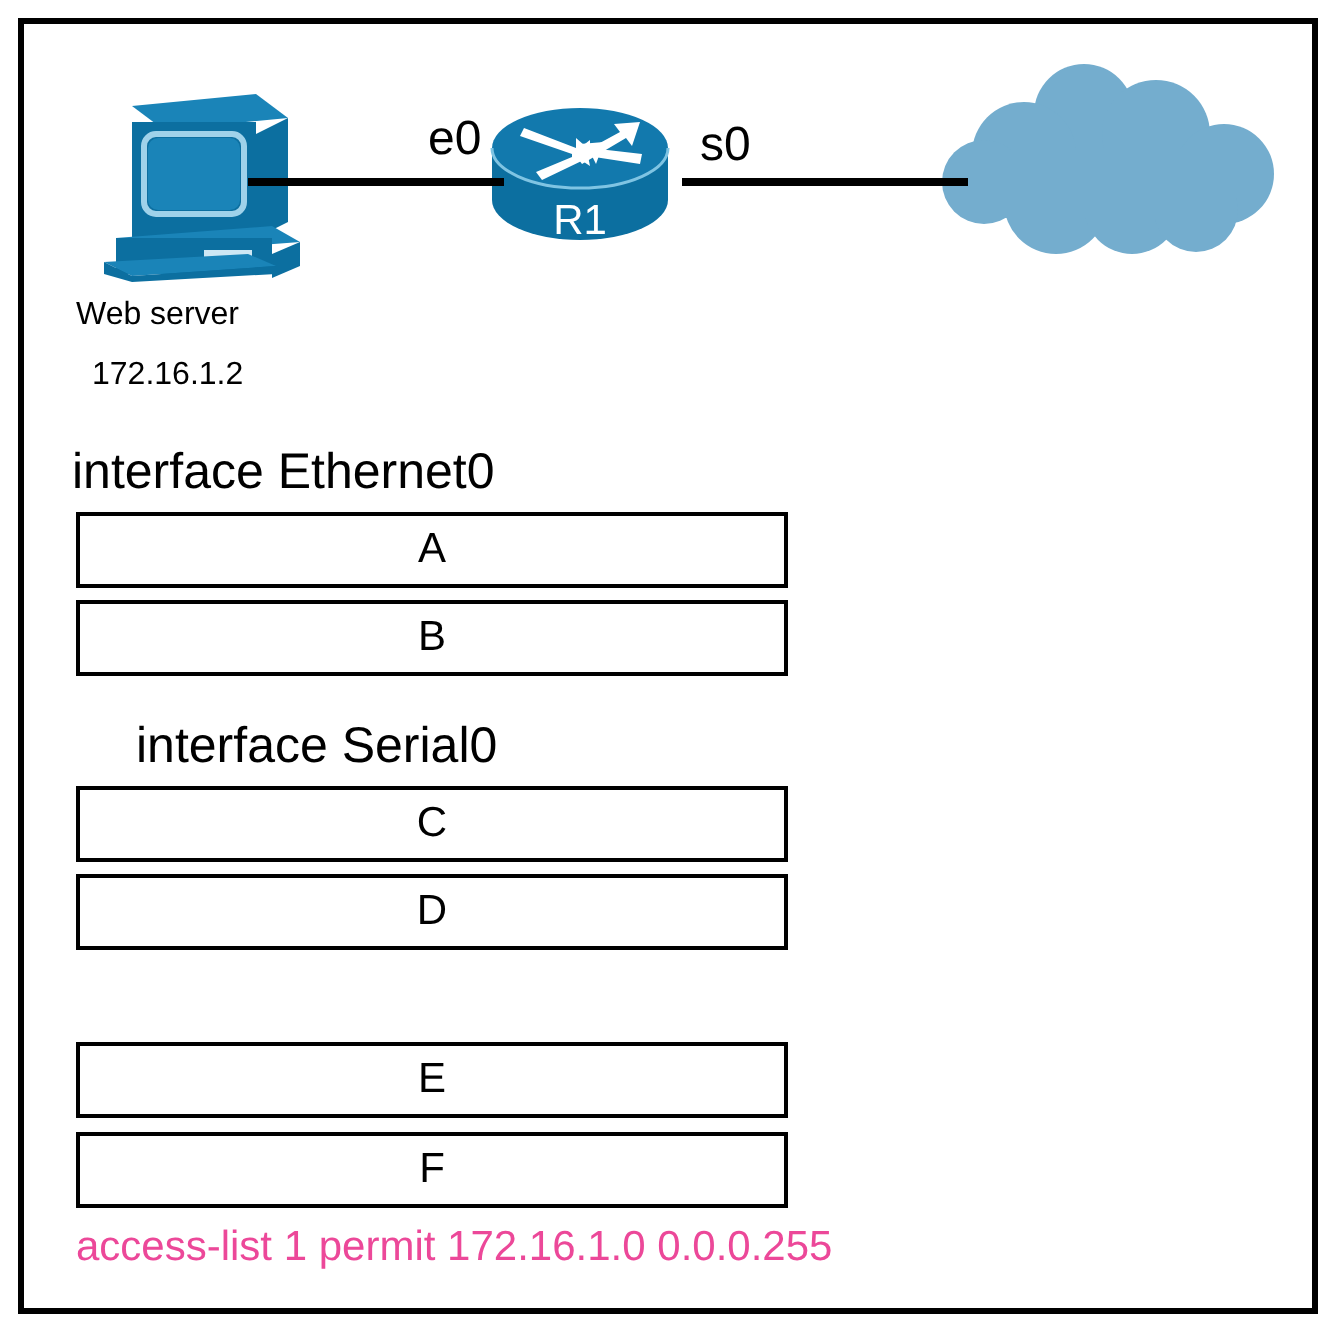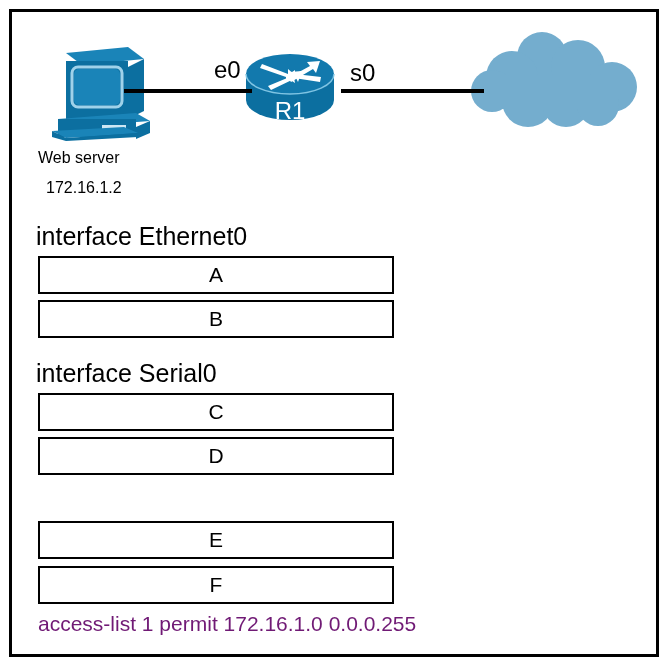--- a/index.html
+++ b/index.html
@@ -57,21 +57,21 @@
     white-space: nowrap;
   }
   #label-e0 { left: 214px; top: 59px; }
   #label-s0 { left: 350px; top: 62px; }
   #router-name {
     position: absolute;
     left: 244px;
     top: 100px;
     width: 92px;
     text-align: center;
-    font-size: 24px;
+    font-size: 21px;
     line-height: 21px;
     color: #ffffff;
     white-space: nowrap;
   }
   .server-caption {
     position: absolute;
     left: 38px;
     top: 143px;
     font-size: 16px;
     line-height: 30px;
@@ -81,21 +81,21 @@
   .server-caption .ip { padding-left: 8px; display: block; }
   .section-label {
     position: absolute;
     left: 36px;
     font-size: 25px;
     line-height: 21px;
     color: #000000;
     white-space: nowrap;
   }
   #label-eth0 { top: 226px; }
-  #label-ser0 { top: 363px; }
+  #label-ser0 { top: 363px; margin-left: 32px; }
   .answer-box {
     position: absolute;
     left: 38px;
     width: 356px;
     height: 38px;
     border: 2px solid #000000;
     box-sizing: border-box;
     background: #ffffff;
     display: flex;
     align-items: center;
@@ -108,21 +108,21 @@
   #box-c { top: 393px; }
   #box-d { top: 437px; }
   #box-e { top: 521px; }
   #box-f { top: 566px; }
   .acl-line {
     position: absolute;
     left: 38px;
     top: 613px;
     font-size: 21px;
     line-height: 21px;
-    color: #701a75;
+    color: #ec4899;
     white-space: nowrap;
   }
 </style>
 </head>
 <body>
 
 <div id="diagram-root">
 
   <div class="frame"></div>
 

